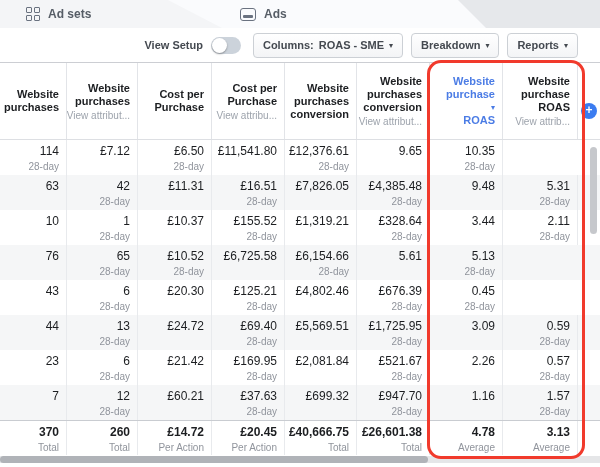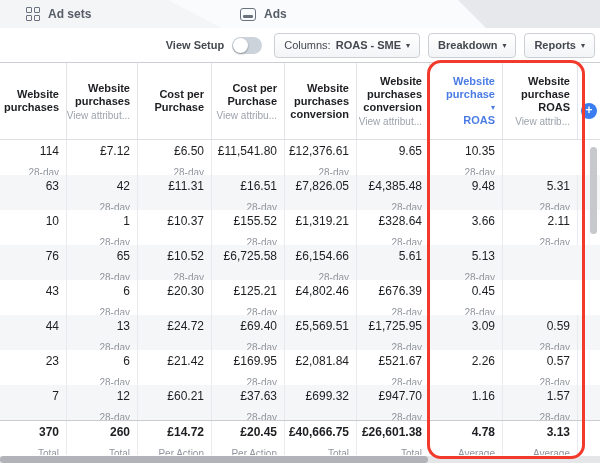--- a/index.html
+++ b/index.html
@@ -12,47 +12,47 @@
   .tab-shape-ads   { background:#fafbfd; clip-path:polygon(168px 0,600px 0,600px 100%,222px 100%); }
   .tab-shape-right { background:#e6e8eb; clip-path:polygon(458px 0,600px 0,600px 100%,486px 100%); }
   .tab-content { position:absolute; top:0; height:28px; display:flex; align-items:center; gap:8px; }
   .tab-label { font-size:12px; font-weight:bold; color:#565d66; }
   .grid-icon { display:grid; grid-template-columns:6px 6px; grid-gap:2px; }
   .grid-icon span { width:6px; height:6px; border:1.5px solid #6a7280; border-radius:1px; }
   .ads-icon { position:relative; width:16px; height:13px; border:1.5px solid #6a7280; border-radius:3px; }
   .ads-icon::after { content:""; position:absolute; left:2px; right:2px; bottom:1.5px; height:3px; background:#6a7280; border-radius:1px; }
 
   
-  .toolbar { height:34px; background:#fff; display:flex; align-items:center; justify-content:flex-end; gap:8px; padding-right:5px; }
+  .toolbar { height:34px; background:#fff; display:flex; align-items:center; justify-content:flex-end; gap:8px; padding-right:22px; }
   .view-setup-label { font-size:11px; font-weight:bold; color:#444950; }
   .toggle { position:relative; width:30px; height:17px; border-radius:9px; background:#ccd3db; margin-right:4px; cursor:pointer; }
   .toggle .knob { position:absolute; left:1px; top:1px; width:15px; height:15px; border-radius:50%; background:#fff; box-shadow:0 1px 2px rgba(0,0,0,.35); }
   .tb-btn { height:25px; padding:0 9px; background:linear-gradient(#fff,#f3f4f6); border:1px solid #ccd0d5; border-radius:4px; font-size:11px; font-weight:bold; color:#444950; display:flex; align-items:center; gap:5px; font-family:inherit; cursor:pointer; }
-  .tb-btn .normal { font-weight:normal;text-align:right; }
+  .tb-btn .normal { font-weight:bold;text-align:right; }
   .caret { font-size:8px; color:#444950; }
 
   
   .table-wrap { position:relative; }
   .grid { display:grid; grid-template-columns:67px 71px 74px 73px 72px 73px 73px 75px 22px; }
   .thead { height:78px; background:#fff; border-top:1px solid #ccced3; border-bottom:1px solid #dddfe3; }
   .th { display:flex; flex-direction:column; justify-content:center; align-items:flex-end; text-align:right; padding:0 7px 0 2px; border-right:1px solid #e2e4e8; overflow:hidden; }
   .th-title { font-size:11px; font-weight:bold; color:#1c1e21; line-height:13px; }
   .th.sorted .th-title { color:#4b7ce5; }
   .th-sub { font-size:10px; color:#9da3ac; margin-top:2px; white-space:nowrap; }
   .sort-caret { font-size:8px; margin-left:2px; color:#4b7ce5; }
   .plus-cell { border-right:none; align-items:center; justify-content:flex-start; padding:40px 0 0; }
   .plus-btn { width:16px; height:16px; border-radius:50%; background:#3b7cf0; color:#fff; font-size:12px; font-weight:bold; line-height:15px; text-align:center; cursor:pointer; }
 
   .tr { height:35px; }
   .tr.odd  { background:#fff; }
   .tr.even { background:#f5f6f7;text-align:right; }
   .td { display:flex; flex-direction:column; align-items:flex-end; padding:4px 7px 0 2px; border-right:1px solid #e8eaed; overflow:hidden; }
   .td.endcell { border-right:none; }
   .v { font-size:12px; color:#1c1e21; line-height:14px; white-space:nowrap; }
-  .sub { font-size:10px; color:#90949c; line-height:12px; margin-top:9px; white-space:nowrap; }
+  .sub { font-size:10px; color:#90949c; line-height:12px; margin-top:3px; white-space:nowrap; }
   .totals-row { height:35px; background:#fff; border-top:1px solid #c9ccd1; }
   .totals-row .v { font-weight:bold; }
 
   
   .vthumb { position:absolute; right:3px; top:85px; width:7px; height:87px; background:#c6c8cc; border-radius:4px; }
   .hscroll { position:absolute; left:0; top:456px; width:600px; height:7px; background:#e5e6e8; }
   .hthumb { width:428px; height:7px; background:#b0b3b8; border-radius:4px; }
   .red-box { position:absolute; left:427px; top:60px; width:158px; height:399px; border:3px solid #f13a2c; border-radius:14px; pointer-events:none; }
 </style>
 </head>
@@ -208,21 +208,21 @@
             <div class="sub">28-day</div>
           </div>
           <div class="td">
             <div class="v">£1,319.21</div>
           </div>
           <div class="td">
             <div class="v">£328.64</div>
             <div class="sub">28-day</div>
           </div>
           <div class="td">
-            <div class="v">3.66</div>
+            <div class="v">3.44</div>
           </div>
           <div class="td">
             <div class="v">2.11</div>
             <div class="sub">28-day</div>
           </div>
           <div class="td endcell"></div>
         </div>
         <div class="tr grid even">
           <div class="td">
             <div class="v">76</div>

